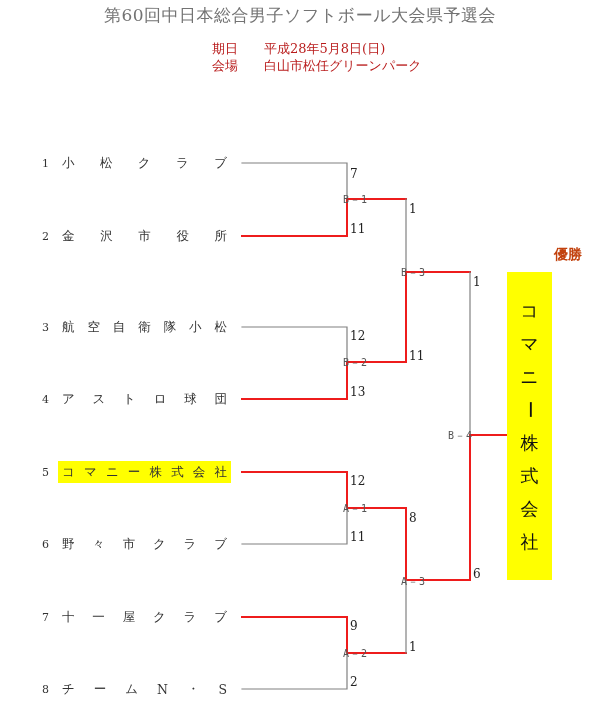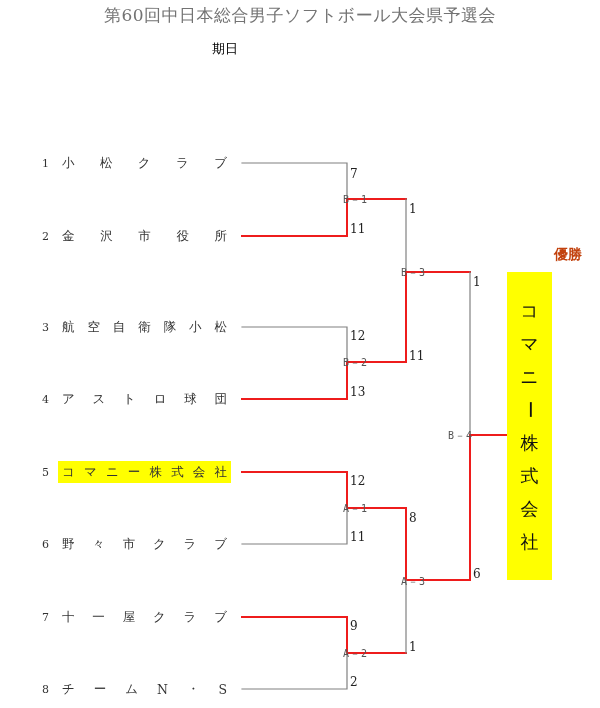--- a/index.html
+++ b/index.html
@@ -1,20 +1,20 @@
 <!DOCTYPE html>
 <html><head>
 <meta charset="utf-8">
 <style>
   html, body { margin:0; padding:0; background:#ffffff; }
   body { width:600px; height:708px; position:relative; overflow:hidden;
          font-family:"DejaVu Serif","Liberation Serif",serif; color:#222; }
   .title { position:absolute; top:4px; left:0; width:600px; text-align:center;
            font-size:17px; letter-spacing:0.5px; color:#737373; }
-  .info { position:absolute; left:212px; top:40px; font-size:13px; line-height:17px; color:#000000; }
+  .info { position:absolute; left:212px; top:40px; font-size:13px; line-height:17px; color:#b91c1c; }
   .info .row { display:flex; }
   .info .k { width:52px; }
   .team { position:absolute; left:42px; height:20px; display:flex; align-items:center;
           font-size:12.5px; color:#333; }
   .team .num { width:16px; font-size:11px; }
   .team .name { width:173px; display:flex; justify-content:space-between; padding:0 4px; box-sizing:border-box; height:22px; align-items:center; }
   .team .name.hl { background:#ffff00; }
   svg.bracket { position:absolute; left:0; top:0; }
   .score { position:absolute; font-size:12px; color:#222; }
   .mlabel { position:absolute; font-size:10px; color:#555; font-family:"DejaVu Sans Mono","Liberation Mono",monospace; letter-spacing:1px;padding-left:28px; }
@@ -24,20 +24,25 @@
   .champ-box span { display:block; font-size:18px; line-height:33px; color:#111; }
 </style>
 </head>
 <body>
 
 <div class="title">第60回中日本総合男子ソフトボール大会県予選会</div>
 
 <div class="info">
   <div class="row">
       <span class="k">期日</span>
+      <span>平成28年5月8日(日)</span>
+    </div>
+  <div class="row">
+      <span class="k">会場</span>
+      <span>白山市松任グリーンパーク</span>
     </div>
   <div class="row">
       <span class="k"></span>
     </div>
 </div>
 
 <div id="teams">
     <div class="team" style="top: 153px;">
       <span class="num">1</span>
       <span class="name">

